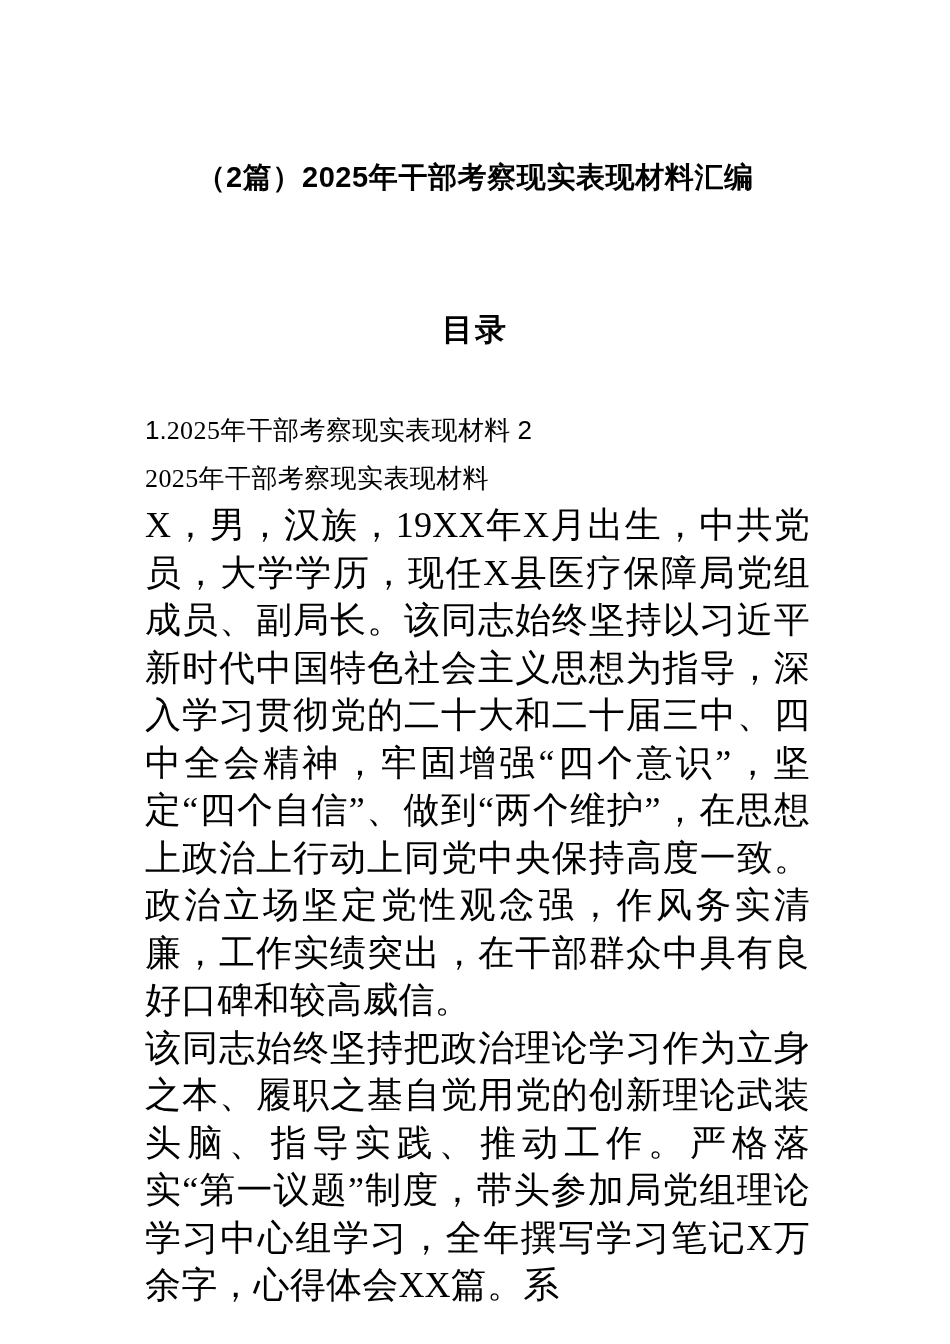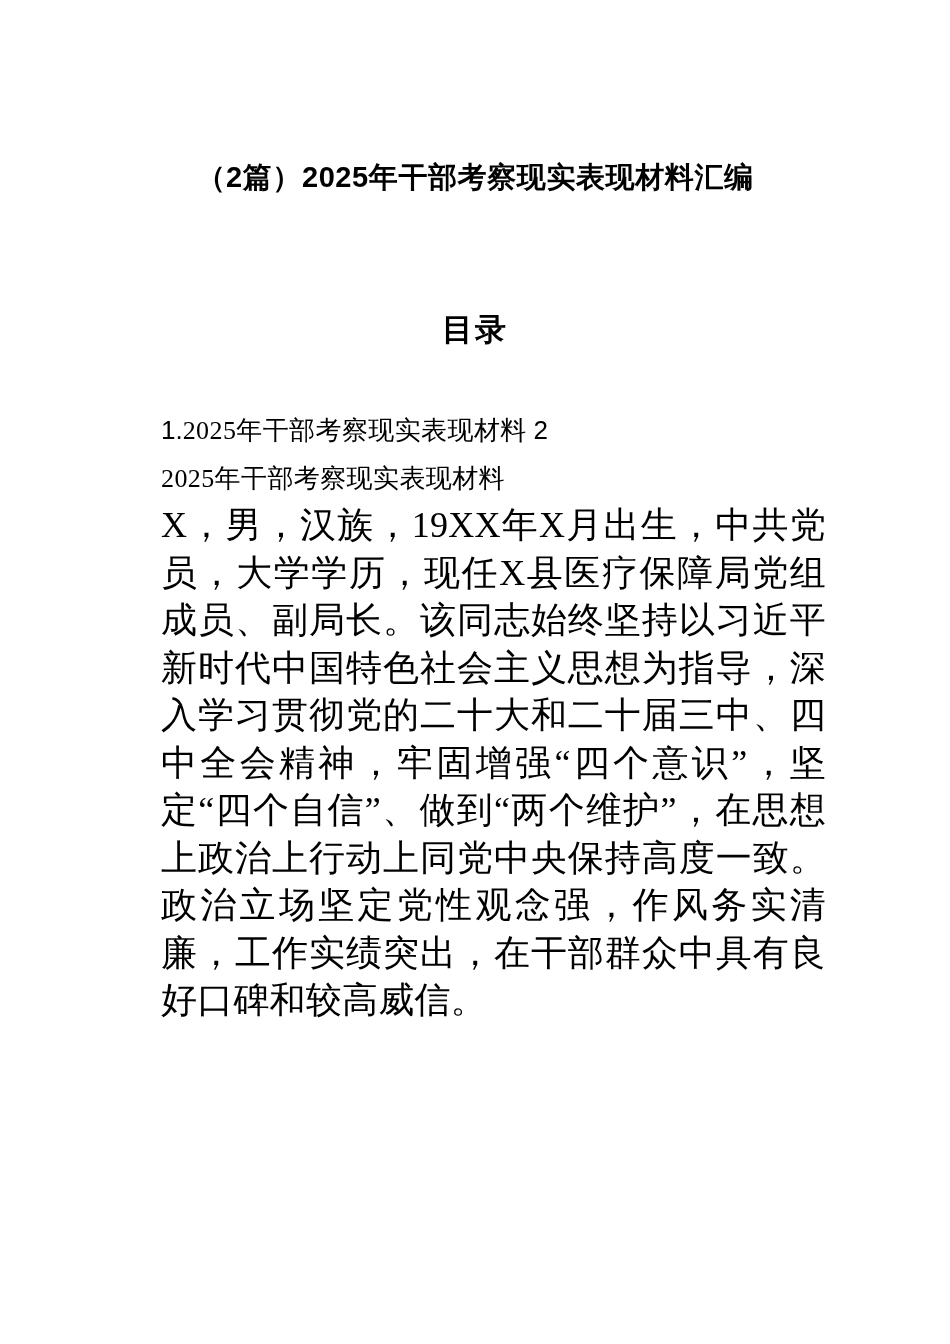--- a/index.html
+++ b/index.html
@@ -55,21 +55,20 @@
     line-height: 44px;
     margin-top: 25px;
   }
 
   
   .column {
     position: absolute;
     left: 145px;
     top: 407px;
     width: 665px;
-    margin-left: 16px;
   }
 
   .toc-line {
     font-size: 26px;
     line-height: 47.5px;
     letter-spacing: 0.4px;
     text-align: left;
     white-space: nowrap;
   }
 
@@ -115,16 +114,17 @@
   <div class="column">
 
     <div class="toc-line"><span class="num">1.</span><span>2025年干部考察现实表现材料</span>&nbsp;<span class="num">2</span></div>
 
 
     <div class="body-heading">2025年干部考察现实表现材料</div>
 
     <div class="body-para">X，男，汉族，19XX年X月出生，中共党员，大学学历，现任X县医疗保障局党组成员、副局长。该同志始终坚持以习近平新时代中国特色社会主义思想为指导，深入学习贯彻党的二十大和二十届三中、四中全会精神，牢固增强“四个意识”，坚定“四个自信”、做到“两个维护”，在思想上政治上行动上同党中央保持高度一致。政治立场坚定党性观念强，作风务实清廉，工作实绩突出，在干部群众中具有良好口碑和较高威信。</div>
 
 
+    <div class="body-para">该同志始终坚持把政治理论学习作为立身之本、履职之基自觉用党的创新理论武装头脑、指导实践、推动工作。严格落实“第一议题”制度，带头参加局党组理论学习中心组学习，全年撰写学习笔记X万余字，心得体会XX篇。系</div>
 
   </div>
 
 </div>
 
 </body></html>

